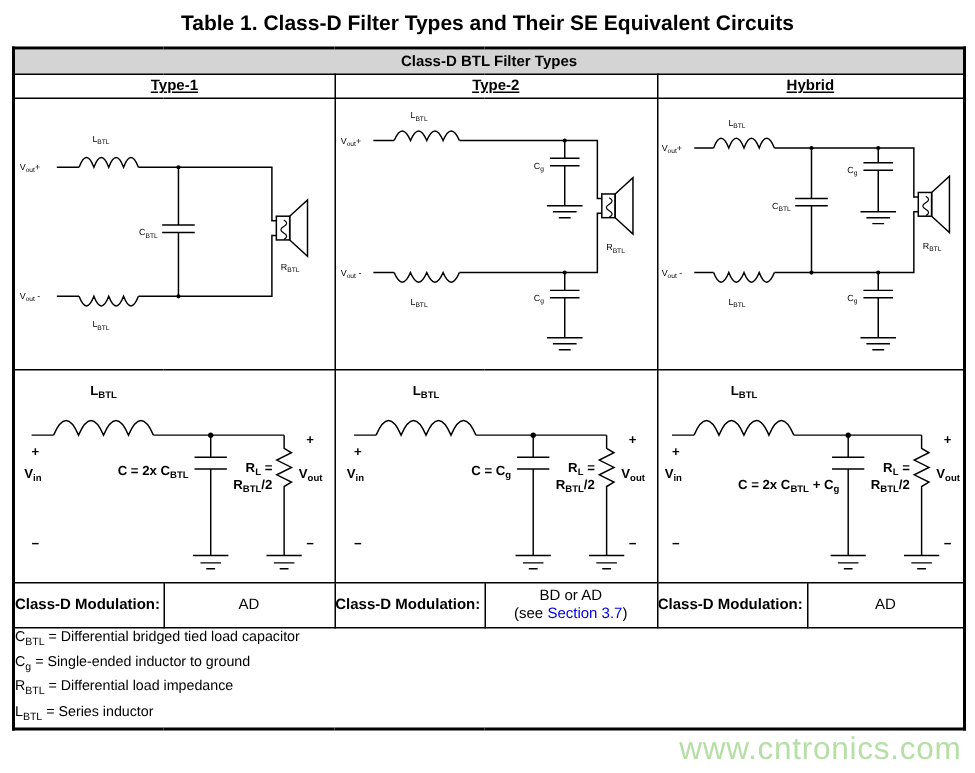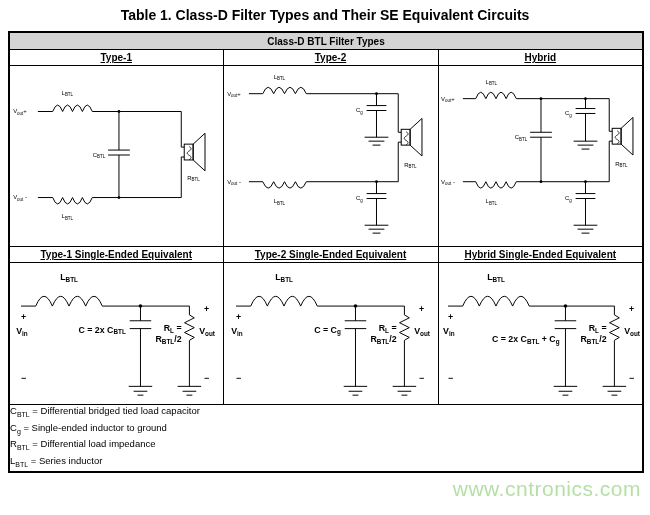--- a/index.html
+++ b/index.html
@@ -14,21 +14,21 @@
   .circ{height:180px;vertical-align:middle;text-align:center;background:#fff;}
   .secirc{height:141px;vertical-align:middle;text-align:center;background:#fff;}
   .lblc{font-size:10px;font-weight:bold;text-align:left;vertical-align:middle;padding:2px 3px;line-height:12px;}
   .valc{font-size:10px;text-align:center;vertical-align:middle;line-height:12px;}
   .mrow td{height:29px;}
   .frow td{height:20px;}
   .link{color:var(--link_blue,#0000e6);cursor:pointer;text-decoration:none;}
   .notes{font-size:9.5px;padding:2px 5px;height:52px;vertical-align:top;}
   .notes .note{line-height:12.7px;}
   .notes sub{font-size:7px;}
-  .watermark{position:absolute;right:9px;bottom:14px;font-size:21px;letter-spacing:.5px;
+  .watermark{position:absolute;right:9px;bottom:3px;font-size:21px;letter-spacing:.5px;
              color:var(--watermark_green,#b5dfa5);font-weight:normal;}
   
   svg{display:block;margin:0 auto;}
   .cw{stroke:#000;stroke-width:1;fill:none;}
   .cw2{stroke:#000;stroke-width:.8;fill:none;}
   .cf{fill:#000;stroke:none;}
   svg text{fill:#000;font-family:"Liberation Sans",sans-serif;}
   .lab{font-size:6px;}
   .lab .sb{font-size:4.5px;}
   .selab{font-size:9px;font-weight:bold;}
@@ -156,25 +156,20 @@
         <text class="lab" x="89" y="73" text-anchor="end"><tspan>C</tspan><tspan class="sb" dy="1.5">BTL</tspan></text>
         <text class="lab" x="134" y="49" text-anchor="end"><tspan>C</tspan><tspan class="sb" dy="1.5">g</tspan></text>
         <text class="lab" x="134" y="135" text-anchor="end"><tspan>C</tspan><tspan class="sb" dy="1.5">g</tspan></text>
         <text class="lab" x="178" y="100"><tspan>R</tspan><tspan class="sb" dy="1.5">BTL</tspan></text>
         <text class="lab" x="2" y="118"><tspan>V</tspan><tspan class="sb" dy="1.5">out</tspan><tspan dy="-1.5"> -</tspan></text>
         <text class="lab" x="47" y="138"><tspan>L</tspan><tspan class="sb" dy="1.5">BTL</tspan></text>
       </svg>
     </td>
   </tr>
 
-  <tr>
-    <th class="col-hd" colspan="2">Type-1 Single-Ended Equivalent</th>
-    <th class="col-hd" colspan="2">Type-2 Single-Ended Equivalent</th>
-    <th class="col-hd" colspan="2">Hybrid Single-Ended Equivalent</th>
-  </tr>
 
   <tr>
 
     <td class="secirc" colspan="2">
       <svg width="212" height="139" viewBox="0 0 214 142">
         <g>
               <path class="cw" d="M10,43 H25 M93,43 H182"></path>
             </g>
         <g>
           <path class="cw" d="M25,43 q8.5,-20 17,0 q8.5,-20 17,0 q8.5,-20 17,0 q8.5,-20 17,0"></path>
@@ -261,20 +256,31 @@
         <text class="selab" x="122" y="80" text-anchor="end"><tspan>C = 2x C</tspan><tspan class="sb" dy="2">BTL</tspan><tspan dy="-2"> + C</tspan><tspan class="sb" dy="2">g</tspan></text>
         <text class="selab" x="170" y="68" text-anchor="end"><tspan>R</tspan><tspan class="sb" dy="2">L</tspan><tspan dy="-2"> =</tspan></text>
         <text class="selab" x="170" y="80" text-anchor="end"><tspan>R</tspan><tspan class="sb" dy="2">BTL</tspan><tspan dy="-2">/2</tspan></text>
         <text class="selab" x="193" y="49">+</text>
         <text class="selab" x="188" y="72"><tspan>V</tspan><tspan class="sb" dy="2">out</tspan></text>
         <text class="selab" x="193" y="120">−</text>
       </svg>
     </td>
   </tr>
 
+  <tr class="mrow">
+    <td class="lblc">Class-D Modulation:</td>
+    <td class="valc">AD</td>
+    <td class="lblc">Class-D Modulation:</td>
+    <td class="valc">
+      <div>BD or AD</div>
+      <div><span>(see </span><a class="link">Section 3.7</a><span>)</span></div>
+    </td>
+    <td class="lblc">Class-D Modulation:</td>
+    <td class="valc">AD</td>
+  </tr>
 
 
   <tr>
     <td class="notes" colspan="6">
       <div class="note"><span>C</span><sub>BTL</sub><span> = Differential bridged tied load capacitor</span></div>
       <div class="note"><span>C</span><sub>g</sub><span> = Single-ended inductor to ground</span></div>
       <div class="note"><span>R</span><sub>BTL</sub><span> = Differential load impedance</span></div>
       <div class="note"><span>L</span><sub>BTL</sub><span> = Series inductor</span></div>
     </td>
   </tr>

